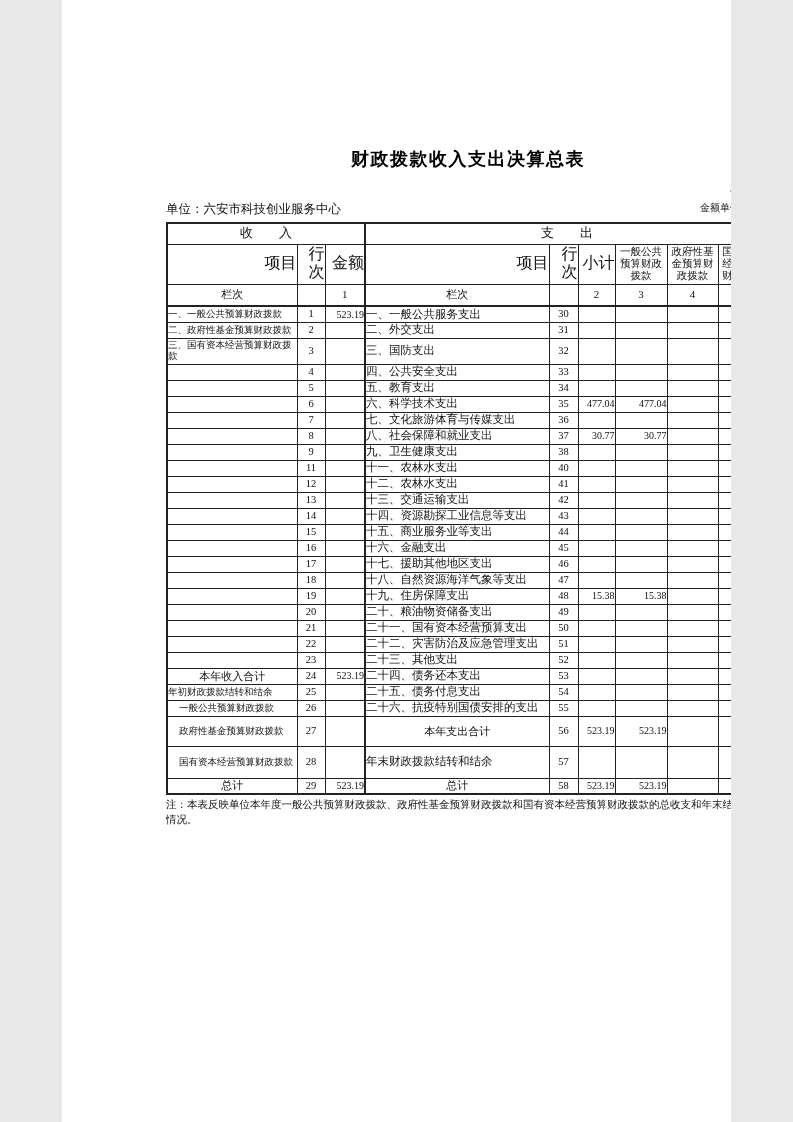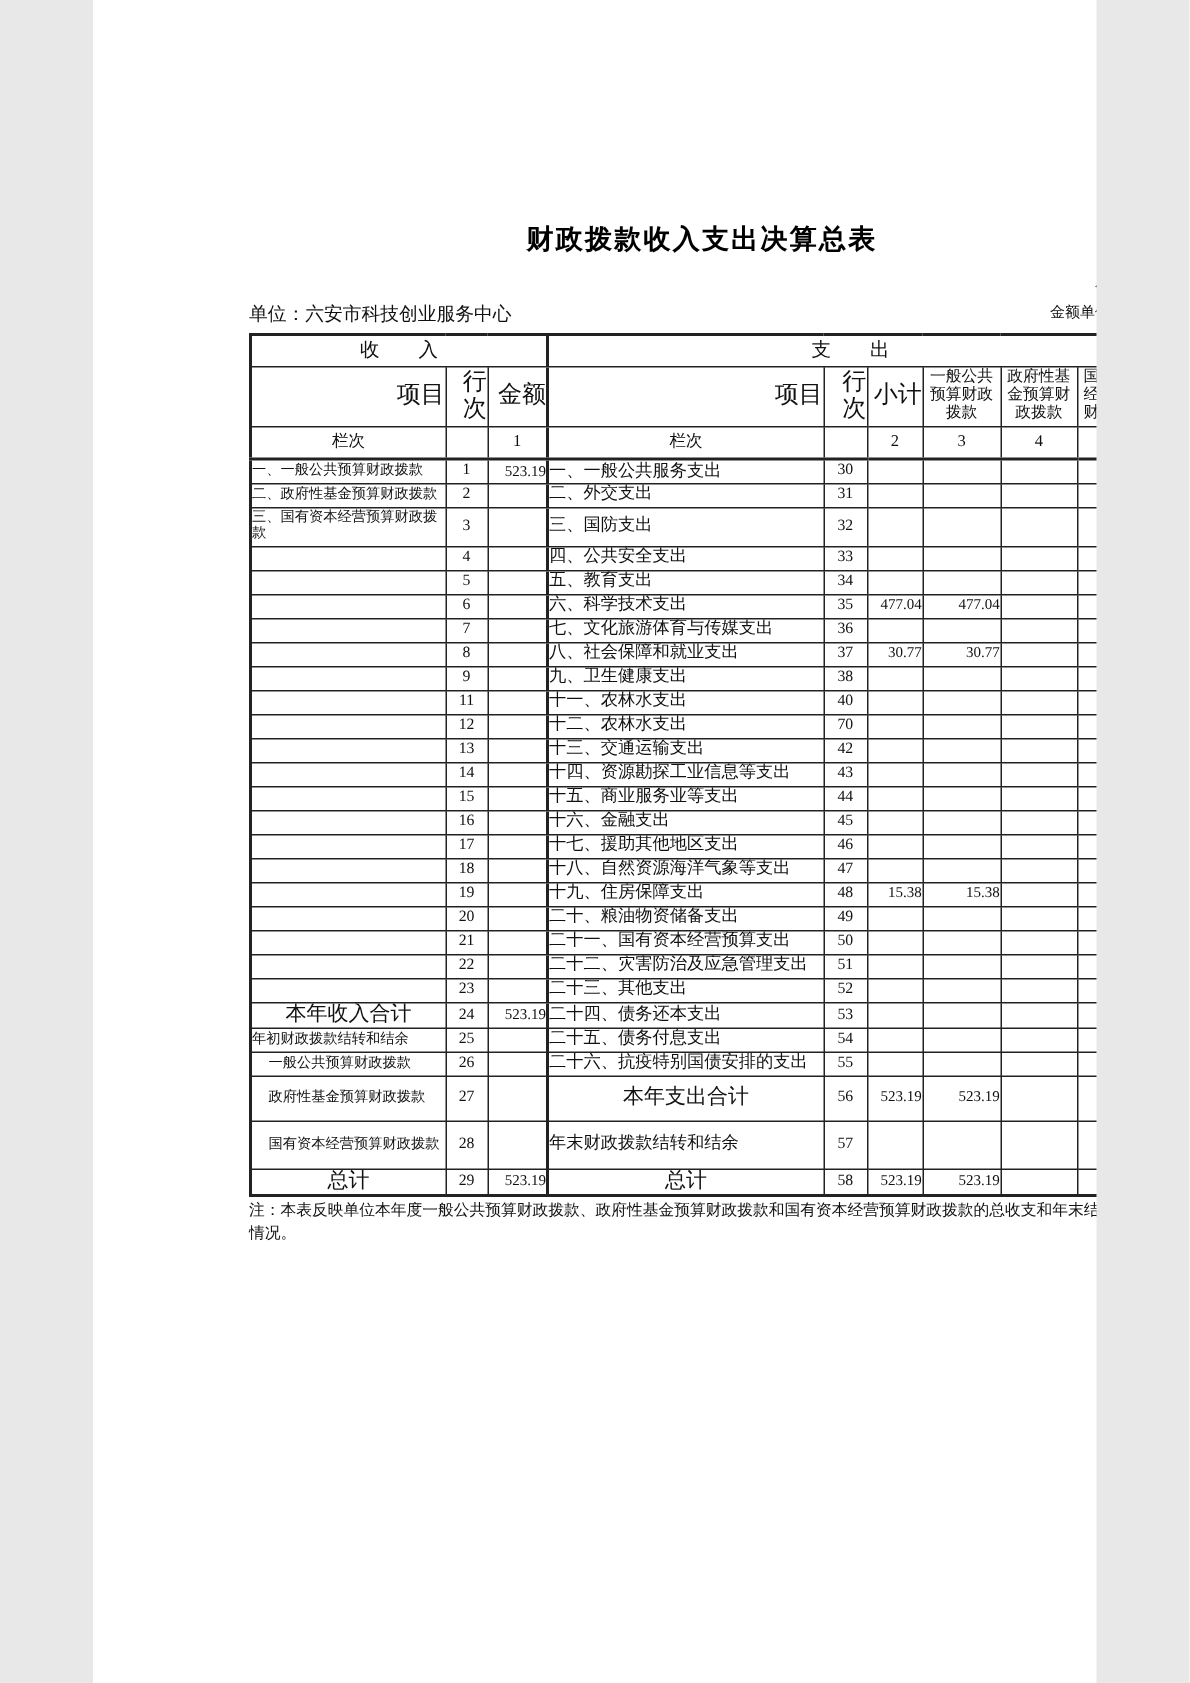--- a/index.html
+++ b/index.html
@@ -81,21 +81,21 @@
 
   tbody tr{height:16px;}
   tbody tr.h26{height:26px;}
   tbody tr.h30{height:30px;}
   tbody tr.h32{height:32px;}
 
   td.lab-in{font-size:9.5px;text-align:left;padding:0 2px;line-height:1.2;}
   td.lab-ex{font-size:11.5px;text-align:left;padding:0 3px;}
   td.num{font-size:10.5px;text-align:center;}
   td.amt{font-size:10px;text-align:right;padding-right:1px;}
-  td.bold{font-weight:bold;text-align:center;font-size:14px;}
+  td.bold{font-weight:bold;text-align:center;font-size:11px;}
   td.indent{text-indent:11px;}
 
   .note{
     margin-top:2px;
     font-size:10.5px;
     line-height:1.45;
     text-align:left;
   }
   .page-number{
     position:absolute;
@@ -270,21 +270,21 @@
             <td class="amt"></td>
             <td class="amt"></td>
             <td class="amt"></td>
             <td class="amt"></td>
           </tr>
           <tr>
             <td class="lab-in"></td>
             <td class="num">12</td>
             <td class="amt"></td>
             <td class="lab-ex div-l">十二、农林水支出</td>
-            <td class="num">70</td>
+            <td class="num">41</td>
             <td class="amt"></td>
             <td class="amt"></td>
             <td class="amt"></td>
             <td class="amt"></td>
           </tr>
           <tr>
             <td class="lab-in"></td>
             <td class="num">13</td>
             <td class="amt"></td>
             <td class="lab-ex div-l">十三、交通运输支出</td>

